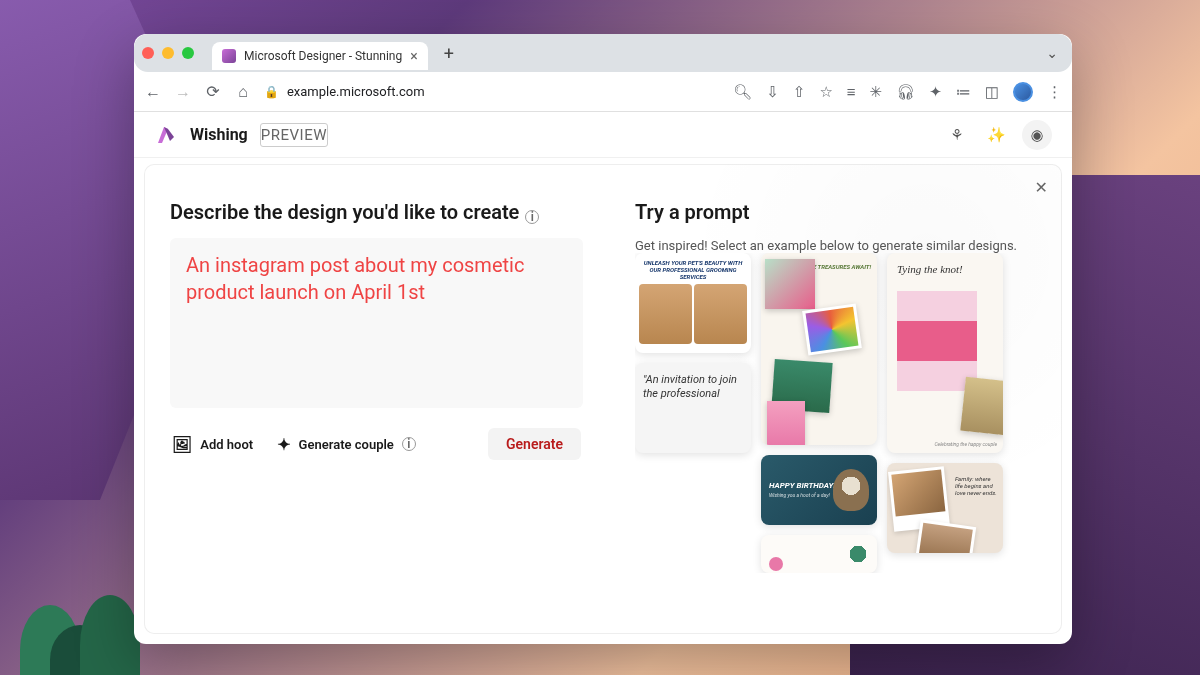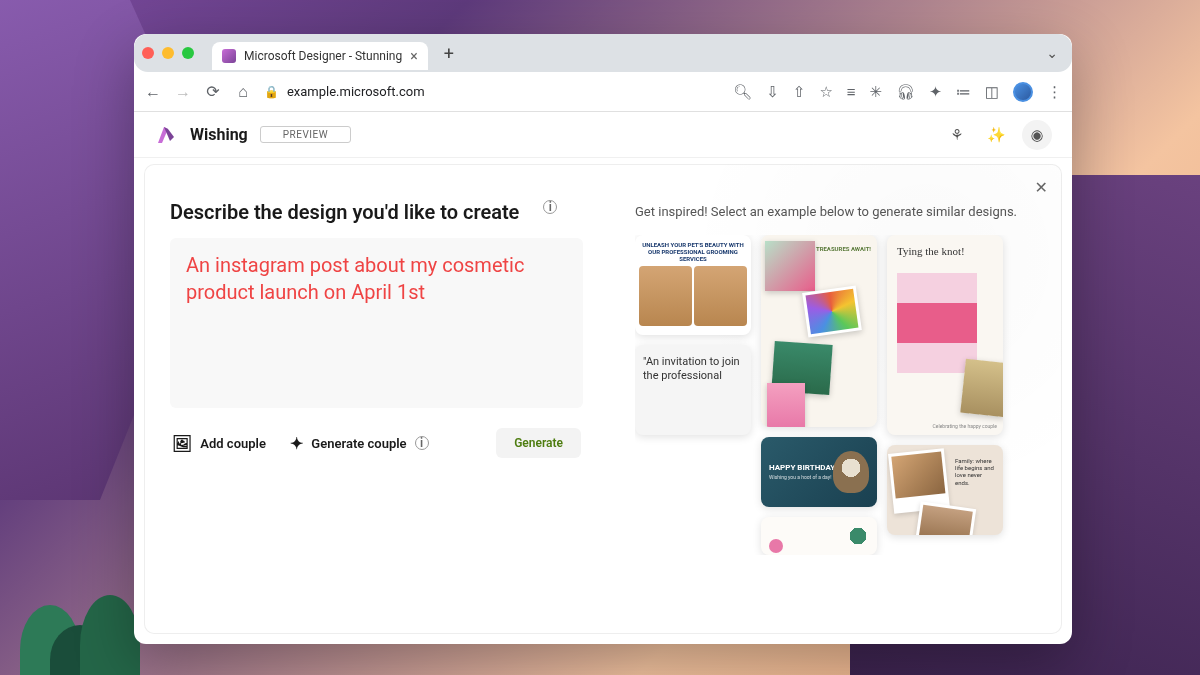--- a/index.html
+++ b/index.html
@@ -48,42 +48,42 @@
   .lock-icon { font-size: 12px; color: #5f6368; }
   .spacer { flex: 1; }
   .ext-icons { display: flex; align-items: center; gap: 14px; color: #5f6368; font-size: 15px; }
   .ext-ic { cursor: pointer; }
   .avatar { width: 20px; height: 20px; border-radius: 50%; background: linear-gradient(135deg,#4a90e2,#2c5aa0); border: 2px solid #4a90e2; }
 
   .app-header { height: 46px; display: flex; align-items: center; padding: 0 20px; gap: 12px; border-bottom: 1px solid #f0f0f0; }
   .app-logo { width: 24px; height: 24px; display:flex;align-items:center;justify-content:center; }
   .app-logo svg { width: 24px; height: 24px; }
   .app-title { font-size: 16px; font-weight: 700; color: #1a1a1a; }
-  .preview-badge { font-size: 10px; letter-spacing: 0.5px; color: #666; border: 1px solid #ccc; border-radius: 3px; padding: 2px 22px; }
+  .preview-badge { font-size: 15px; letter-spacing: 0.5px; color: #666; border: 1px solid #ccc; border-radius: 3px; padding: 2px 0; }
   .header-icons { margin-left: auto; display: flex; gap: 10px; align-items: center; }
   .hdr-ic { width: 30px; height: 30px; border-radius: 6px; display:flex; align-items:center; justify-content:center; color:#555; cursor:pointer; font-size:15px;}
   .hdr-ic.circle { background: #f3f3f3; border-radius: 50%; }
 
   .app-body { flex: 1; display: flex; background: #fff; margin: 6px 10px 10px 10px; border-radius: 10px; box-shadow: inset 0 0 0 1px #eee; overflow:hidden; position:relative;}
   .left-panel { width: 465px; padding: 36px 26px 26px 26px; }
-  .panel-title { font-size: 20px; font-weight: 600; color: #1a1a1a; margin-bottom: 14px; display:flex; align-items:flex-start; gap:24px;}
+  .panel-title { font-size: 20px; font-weight: 600; color: #1a1a1a; margin-bottom: 14px; display:flex; align-items:flex-end; gap:6px;}
   .info-ic { font-size: 12px; color: #666; border:1px solid #999; border-radius:50%; width:14px;height:14px; display:inline-flex;align-items:center;justify-content:center;}
   .prompt-area { background: #f8f8f8; border-radius: 6px; padding: 14px 16px; height: 170px; font-size: 20px; color: #ef4444; line-height: 1.35; }
   .action-row { display: flex; align-items: center; gap: 24px; margin-top: 14px; padding: 6px 2px;}
   .action-btn { display: flex; align-items: center; gap: 8px; font-size: 13px; font-weight:600; color: #1a1a1a; cursor: pointer; }
   .action-btn .ic { font-size: 16px; }
-  .gen-btn { margin-left: auto; background: #f3f3f3; color: #4d7c0f; padding: 8px 18px; border-radius: 6px; font-size: 12px; font-weight:600; }
+  .gen-btn { margin-left: auto; background: #f3f3f3; color: #b91c1c; padding: 8px 18px; border-radius: 6px; font-size: 14px; font-weight:600; }
 
   .right-panel { flex: 1; padding: 36px 26px 0 26px; position: relative; background:
     radial-gradient(circle at 70% 20%, rgba(0,0,0,0.02) 0%, transparent 50%); }
   .close-x { position: absolute; top: 14px; right: 14px; color: #666; font-size: 16px; cursor:pointer; }
-  .sub-text { font-size: 13px; color: #555; margin-top: 4px; margin-bottom: 16px; }
+  .sub-text { font-size: 13px; color: #555; margin-top: 4px; }
   .prompt-grid { display: flex; gap: 10px; height: 320px; overflow:hidden; position:relative;}
   .column { display: flex; flex-direction: column; gap: 10px; width: 116px; }
-  .card { background: #fff; border-radius: 8px; box-shadow: 0 2px 8px rgba(0,0,0,0.12); overflow:hidden; position:relative; cursor:pointer;}
+  .card { background: #fff; border-radius: 8px; box-shadow: 0 2px 8px rgba(0,0,0,0.12); overflow:hidden; position:relative; cursor:pointer;font-style:italic;}
 
   
   .c-taco { height: 130px; background:#7dd8d8; position:relative;}
   .c-taco .inner{position:absolute;left:14px;top:14px;right:14px;bottom:14px;background:#e85d3d;display:flex;align-items:center;justify-content:center;text-align:center;color:#fff;font-size:7px;font-weight:700;line-height:1.2;padding:8px;}
   .c-taco::before,.c-taco::after{content:"";position:absolute;width:22px;height:14px;background:#f4c430;border-radius:50% 50% 0 0;}
   .c-taco::before{left:6px;top:8px}.c-taco::after{right:6px;bottom:10px}
   .c-pets { height: 100px; background:#fff; font-size:6px; text-align:center; padding:6px 4px 0 4px; color:#1a3a6e; font-weight:700;}
   .c-pets .imgs{display:flex;gap:2px;margin-top:4px;height:60px;}
   .c-pets .dog{flex:1;background:linear-gradient(#d4a574,#b8864f);border-radius:4px;}
   .c-invite { height: 90px; background:#f5f5f5; padding:10px 8px; font-size:11px; color:#333; line-height:1.3;}
@@ -193,35 +193,36 @@
       <div class="panel-title">
         <span>Describe the design you'd like to create</span>
         <span class="info-ic">i</span>
       </div>
       <div class="prompt-area">
         <span>An instagram post about my cosmetic product launch on April 1st</span>
       </div>
       <div class="action-row">
         <div class="action-btn">
           <span class="ic">🖼︎</span>
-          <span>Add couple</span>
+          <span>Add hoot</span>
         </div>
         <div class="action-btn">
           <span class="ic">✦</span>
           <span>Generate couple</span>
           <span class="info-ic">i</span>
         </div>
         <div class="gen-btn">
           <span>Generate</span>
         </div>
       </div>
     </div>
 
     <div class="right-panel">
       <div class="close-x">✕</div>
+      <div class="panel-title">Try a prompt</div>
       <div class="sub-text">Get inspired! Select an example below to generate similar designs.</div>
 
       <div class="prompt-grid">
         <div class="column">
           <div class="card c-pets">
             <span>UNLEASH YOUR PET'S BEAUTY WITH OUR PROFESSIONAL GROOMING SERVICES</span>
             <div class="imgs">
                 <div class="dog"></div>
                 <div class="dog"></div>
               </div>

